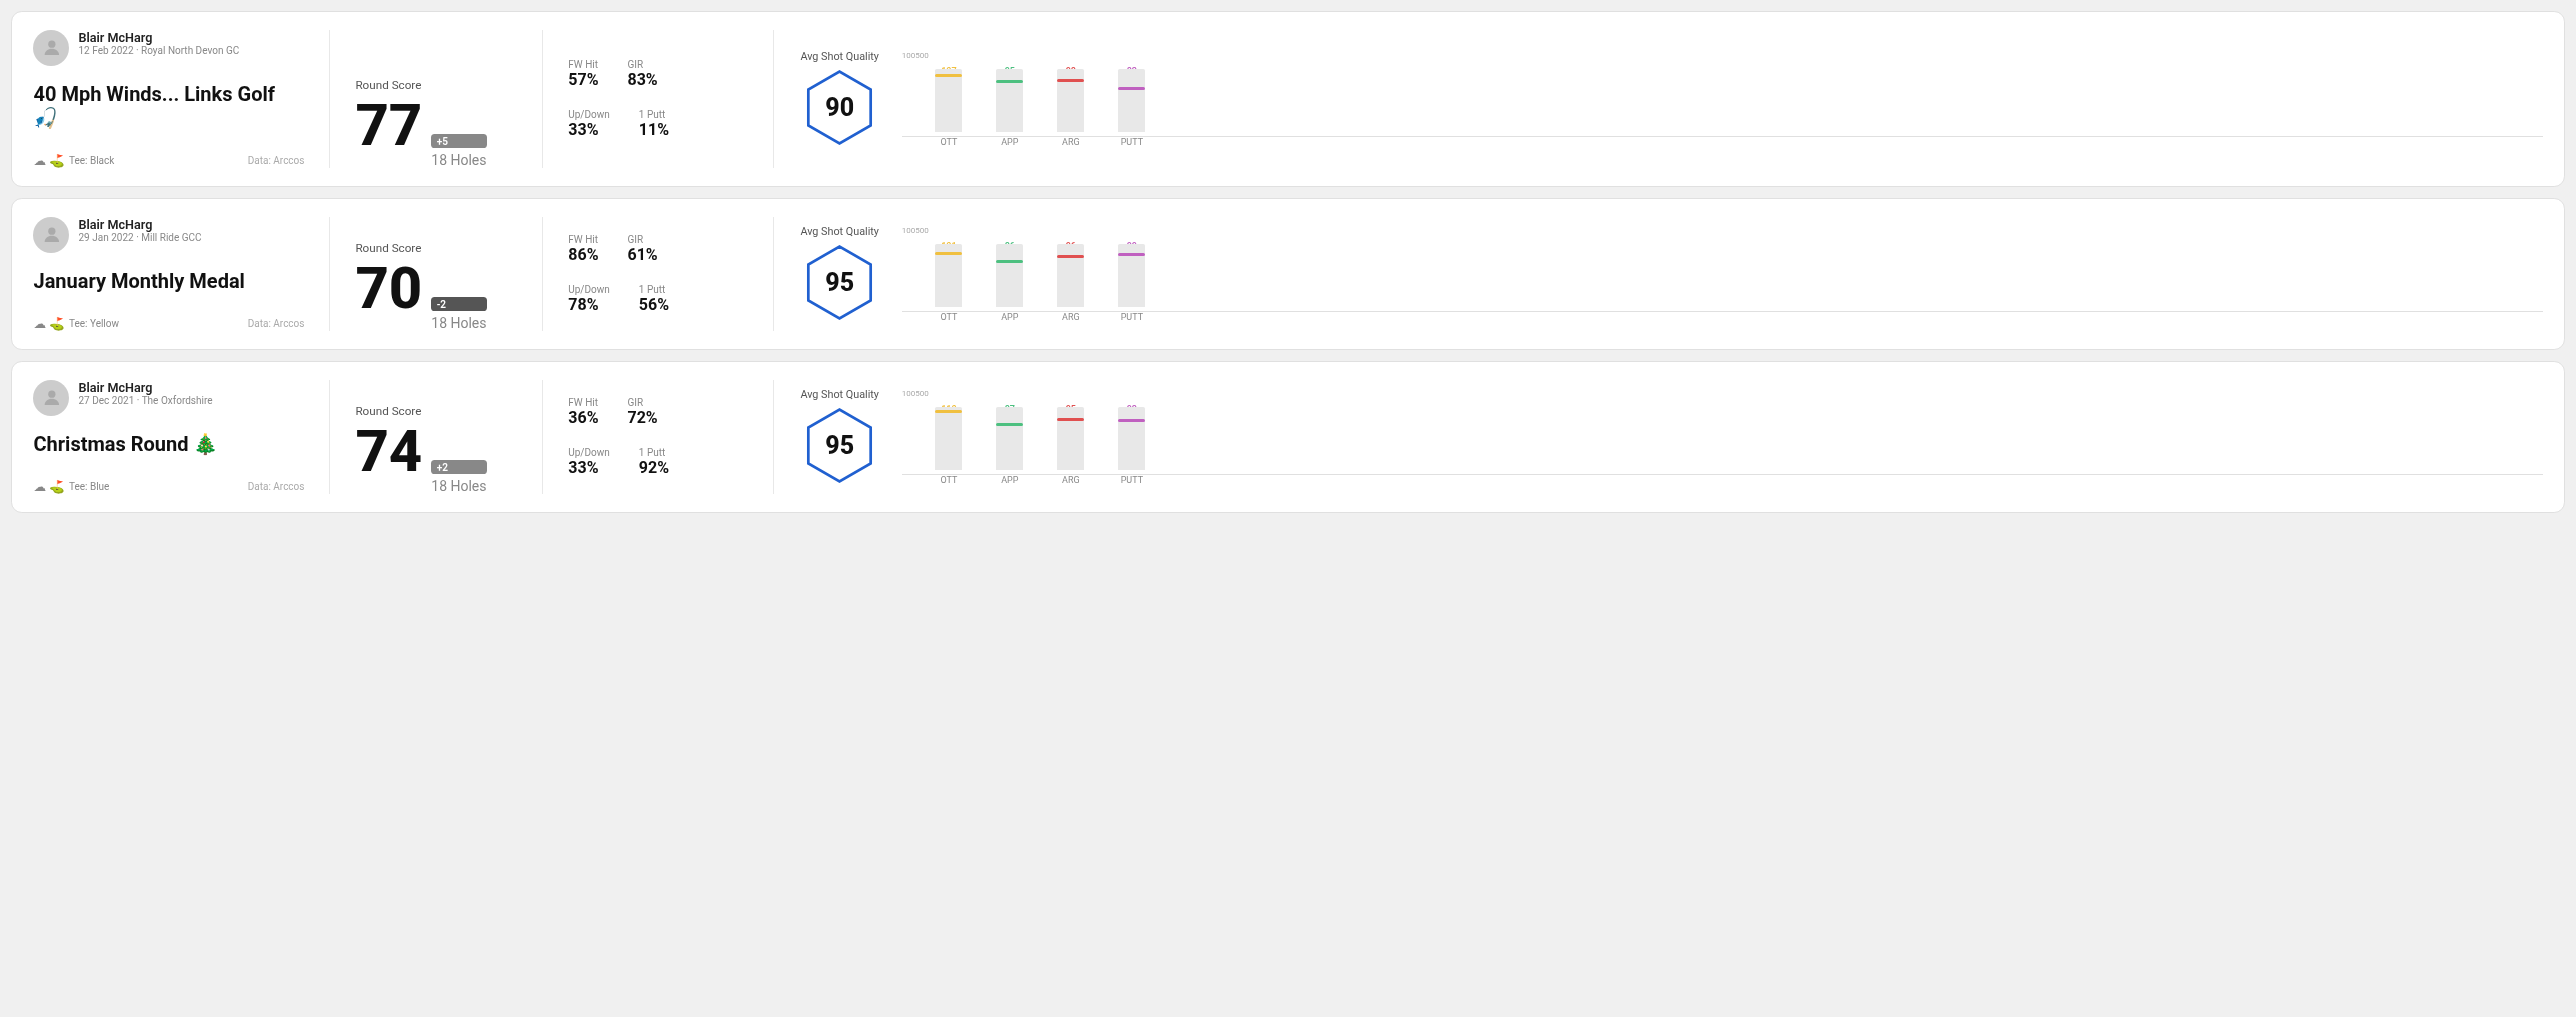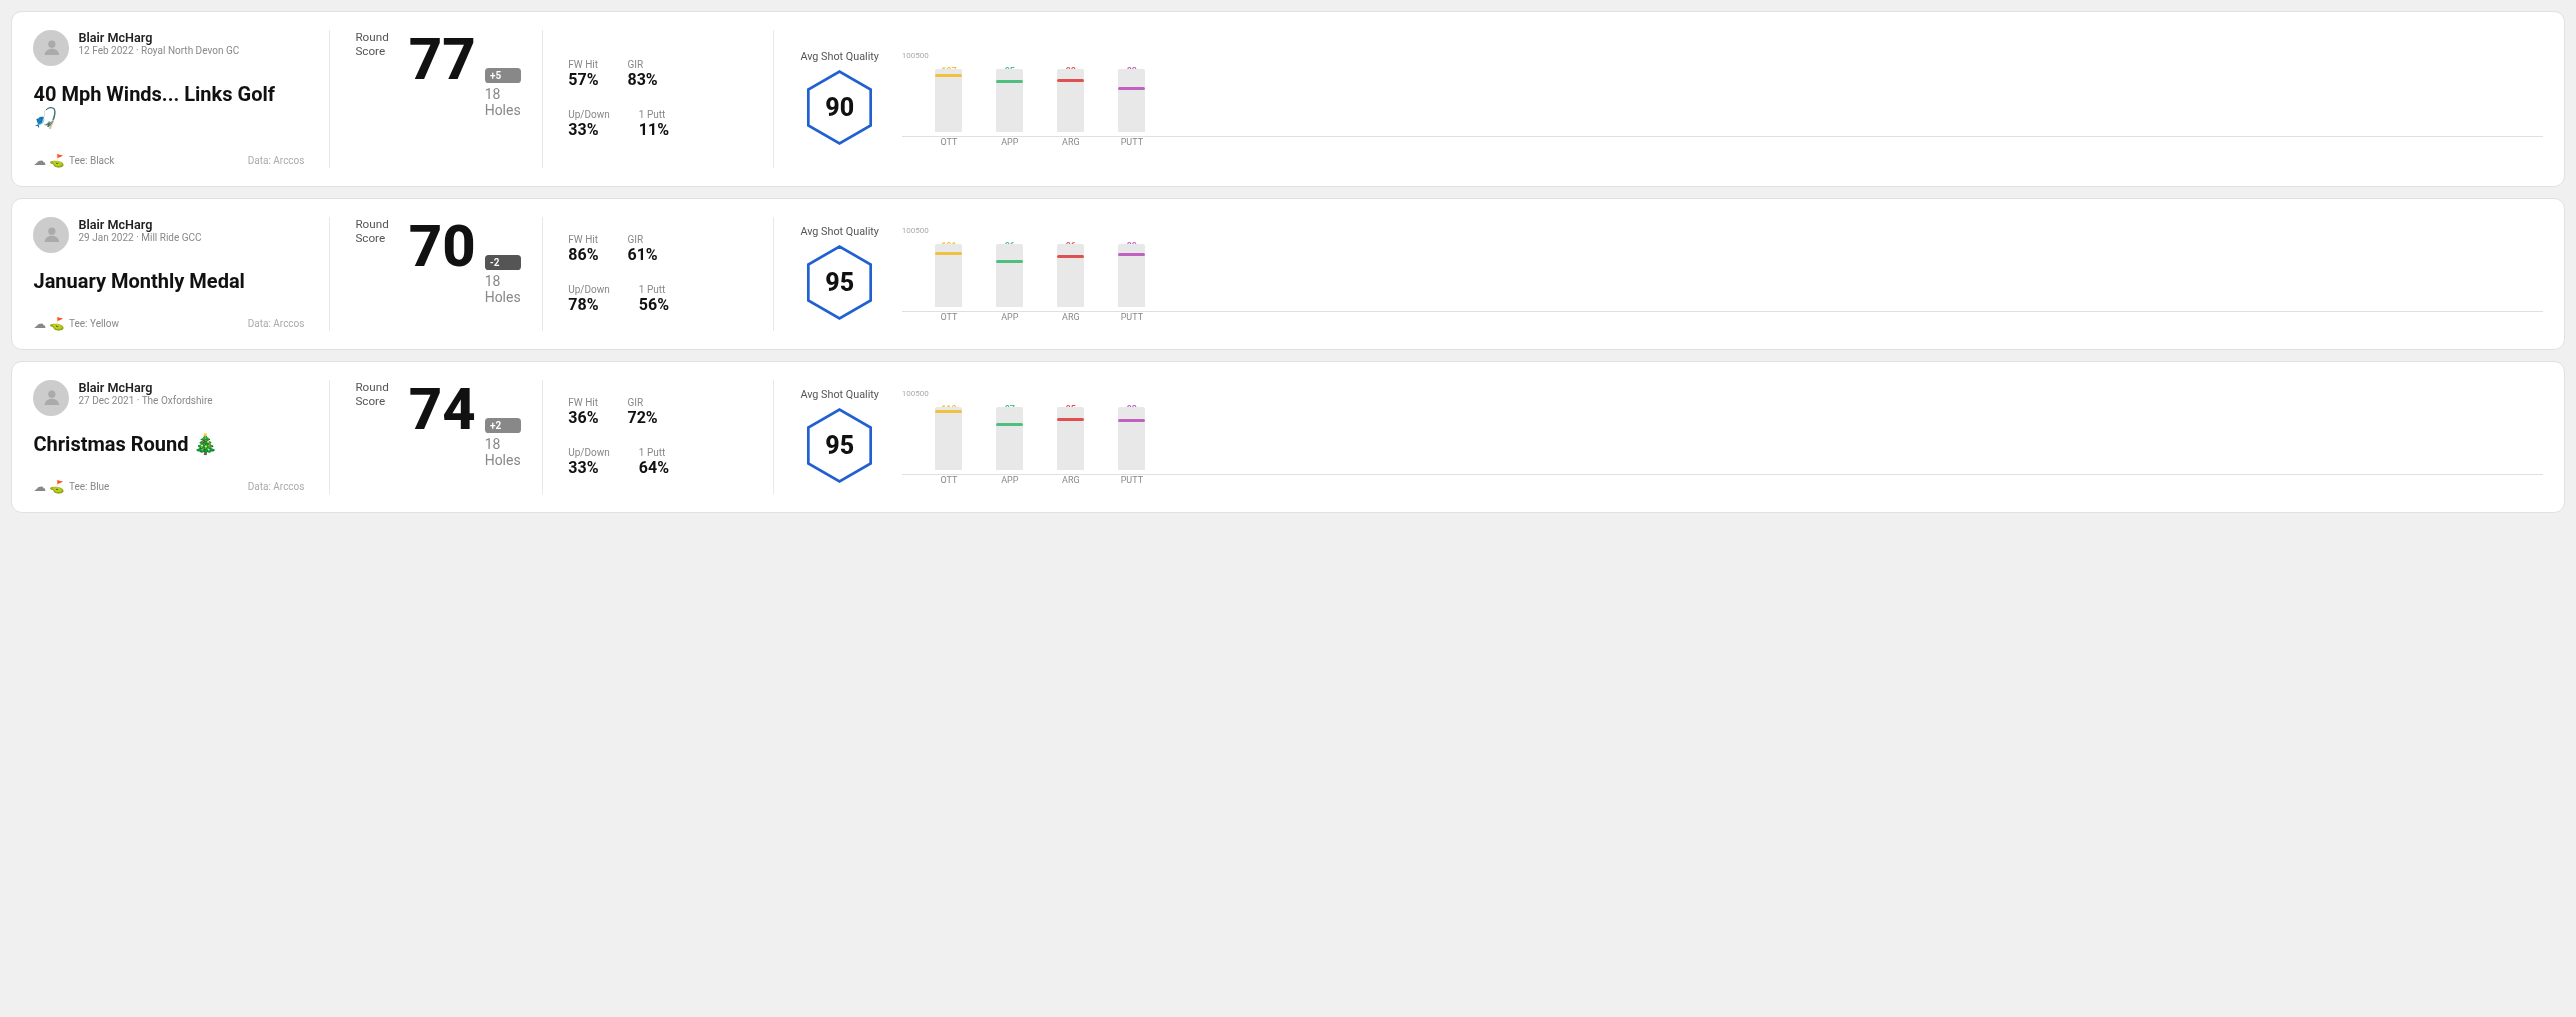--- a/index.html
+++ b/index.html
@@ -81,23 +81,22 @@
     }
     .divider {
       width: 0.9px;
       background: #e8e8e8;
       margin: 0 25px;
     }
     .score-section {
       width: 162px;
       min-width: 162px;
       display: flex;
-      flex-direction: row;
-      justify-content: space-between;
-      gap: 20px;
+      flex-direction: column;
+      justify-content: flex-end;
     }
     .score-label {
       font-size: 11.7px;
       color: #555;
       margin-bottom: 3.6px;
     }
     .score-row {
       display: flex;
       align-items: baseline;
       gap: 9px;
@@ -567,21 +566,21 @@
           <span class="stat-value">72%</span>
         </div>
       </div>
       <div class="stats-row">
         <div class="stat-item">
           <span class="stat-label">Up/Down</span>
           <span class="stat-value">33%</span>
         </div>
         <div class="stat-item">
           <span class="stat-label">1 Putt</span>
-          <span class="stat-value">64%</span>
+          <span class="stat-value">92%</span>
         </div>
       </div>
     </div>
 
     <div class="divider"></div>
 
     <div class="chart-section">
       <div class="quality-section">
         <span class="quality-label">Avg Shot Quality</span>
         <div class="hexagon-container">

